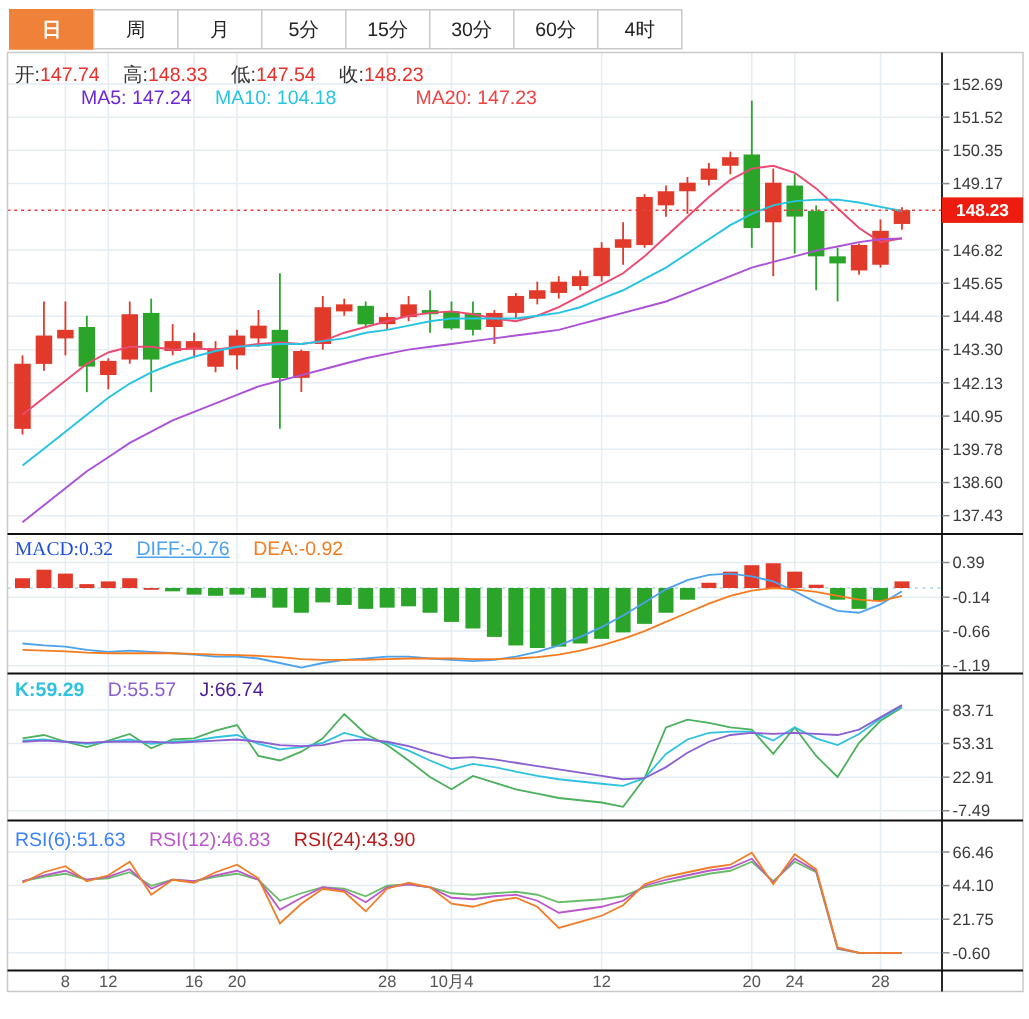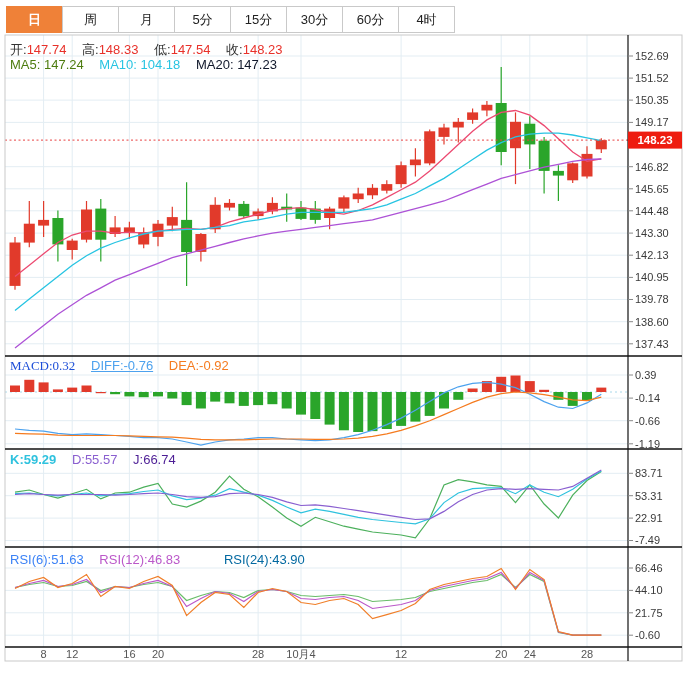--- a/index.html
+++ b/index.html
@@ -34,41 +34,41 @@
 </div>
 
 <div class="overlay" style="top:41px;left:10px">
   <span class="seg"><span class="lbl">开:</span><span style="color: rgb(232, 49, 42);">147.74</span></span>
   <span class="seg"><span class="lbl">高:</span><span style="color: rgb(232, 49, 42);">148.33</span></span>
   <span class="seg"><span class="lbl">低:</span><span style="color: rgb(232, 49, 42);">147.54</span></span>
   <span class="seg"><span class="lbl">收:</span><span style="color: rgb(232, 49, 42);">148.23</span></span>
 </div>
 
 <div class="overlay" style="top:57px;left:10px">
-  <span class="seg" style="color: #4d7c0f;"><span>MA5: </span><span>147.24</span></span>
+  <span class="seg" style="color: #6d28d9; margin-left: 44px;"><span>MA5: </span><span>147.24</span></span>
   <span class="seg" style="color: rgb(39, 196, 226);"><span>MA10: </span><span>104.18</span></span>
-  <span class="seg" style="color: #0f172a;"><span>MA20: </span><span>147.23</span></span>
+  <span class="seg" style="color: #ef4444; margin-left: 37px;"><span>MA20: </span><span>147.23</span></span>
 </div>
 
 <div class="overlay" style="top:358px;left:10px">
   <span class="seg" style="color: #1d4ed8; font-family: Liberation Serif, serif;">MACD:0.32</span>
   <span class="seg" style="color: rgb(77, 162, 238); text-decoration: underline;">DIFF:-0.76</span>
   <span class="seg" style="color: rgb(245, 123, 31);">DEA:-0.92</span>
 </div>
 
 <div class="overlay" style="top:452px;left:10px">
   <span class="seg" style="color: rgb(47, 194, 222); font-weight: bold;">K:59.29</span>
   <span class="seg" style="color: rgb(138, 95, 208);">D:55.57</span>
   <span class="seg" style="color: #4c1d95;">J:66.74</span>
 </div>
 
 <div class="overlay" style="top:552px;left:10px">
   <span class="seg" style="color: #3b82f6;">RSI(6):51.63</span>
   <span class="seg" style="color: rgb(187, 88, 201); text-align: right;">RSI(12):46.83</span>
-  <span class="seg" style="color: #0369a1; margin-left: 28px;">RSI(24):43.90</span>
+  <span class="seg" style="color: #b91c1c;">RSI(24):43.90</span>
 </div>
 
 <svg id="chart-svg" width="686" height="679">
     <line x1="43.6" y1="35" x2="43.6" y2="647" stroke="#e3edf3" stroke-width="1"></line>
     <line x1="72.2" y1="35" x2="72.2" y2="647" stroke="#e3edf3" stroke-width="1"></line>
     <line x1="129.4" y1="35" x2="129.4" y2="647" stroke="#e3edf3" stroke-width="1"></line>
     <line x1="158.0" y1="35" x2="158.0" y2="647" stroke="#e3edf3" stroke-width="1"></line>
     <line x1="258.1" y1="35" x2="258.1" y2="647" stroke="#e3edf3" stroke-width="1"></line>
     <line x1="301.0" y1="35" x2="301.0" y2="647" stroke="#e3edf3" stroke-width="1"></line>
     <line x1="401.1" y1="35" x2="401.1" y2="647" stroke="#e3edf3" stroke-width="1"></line>

